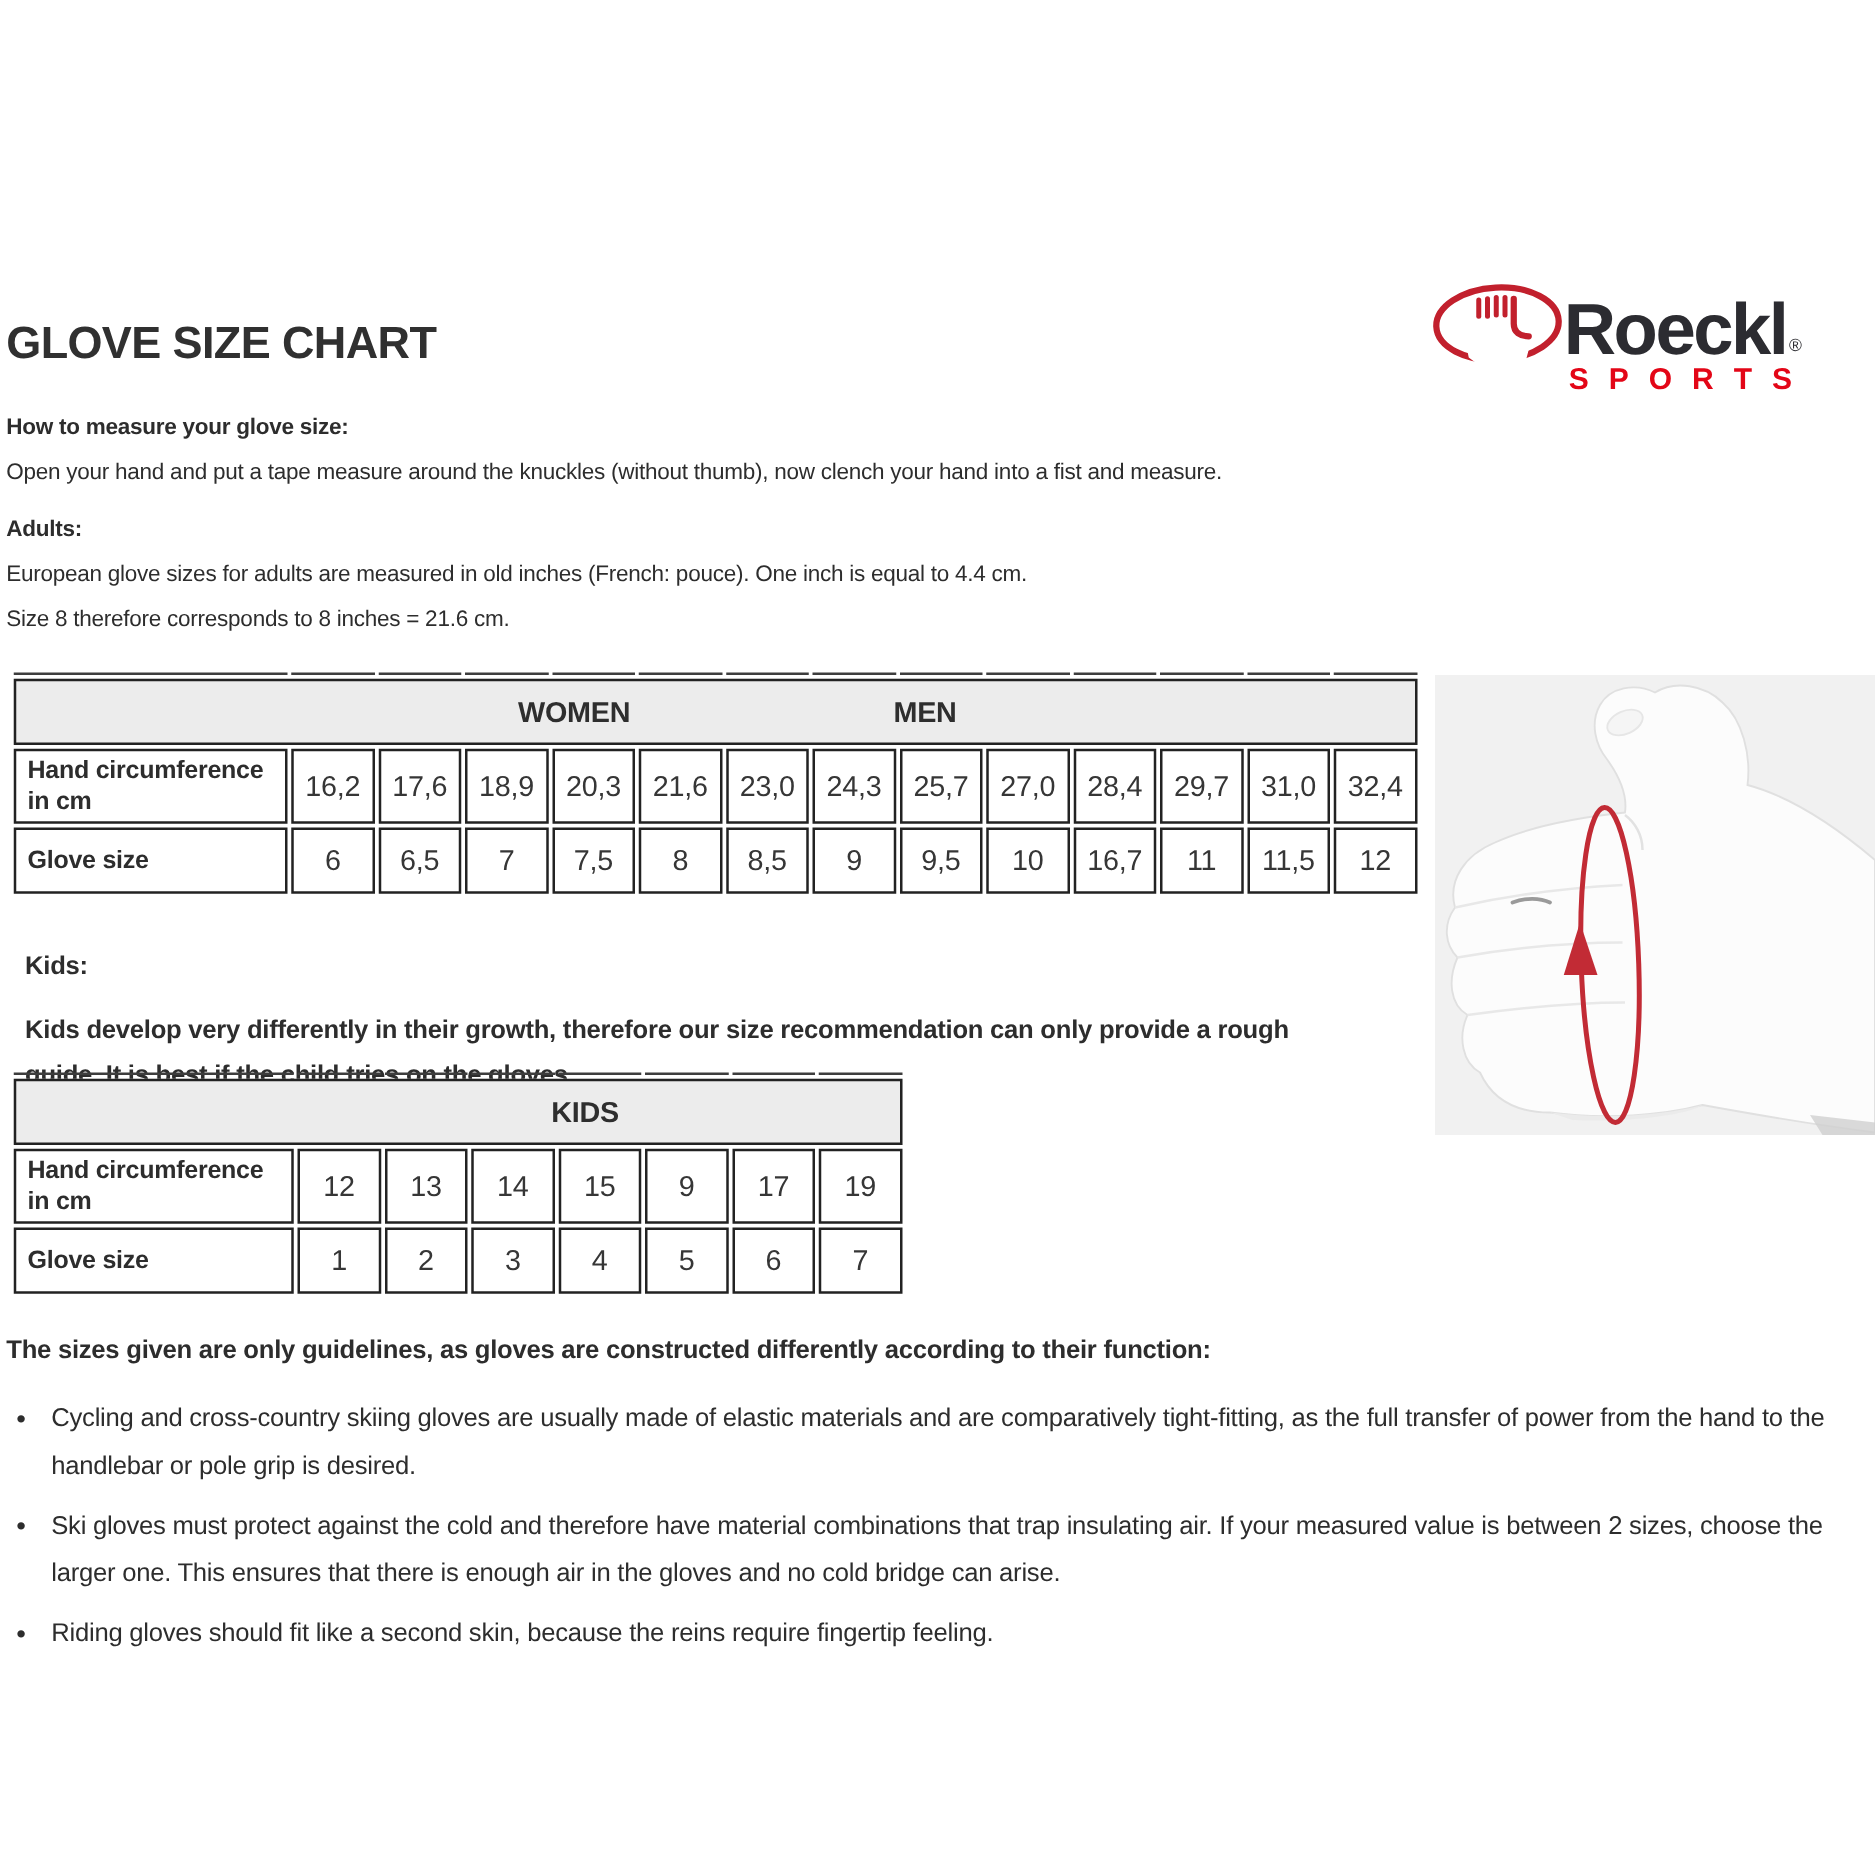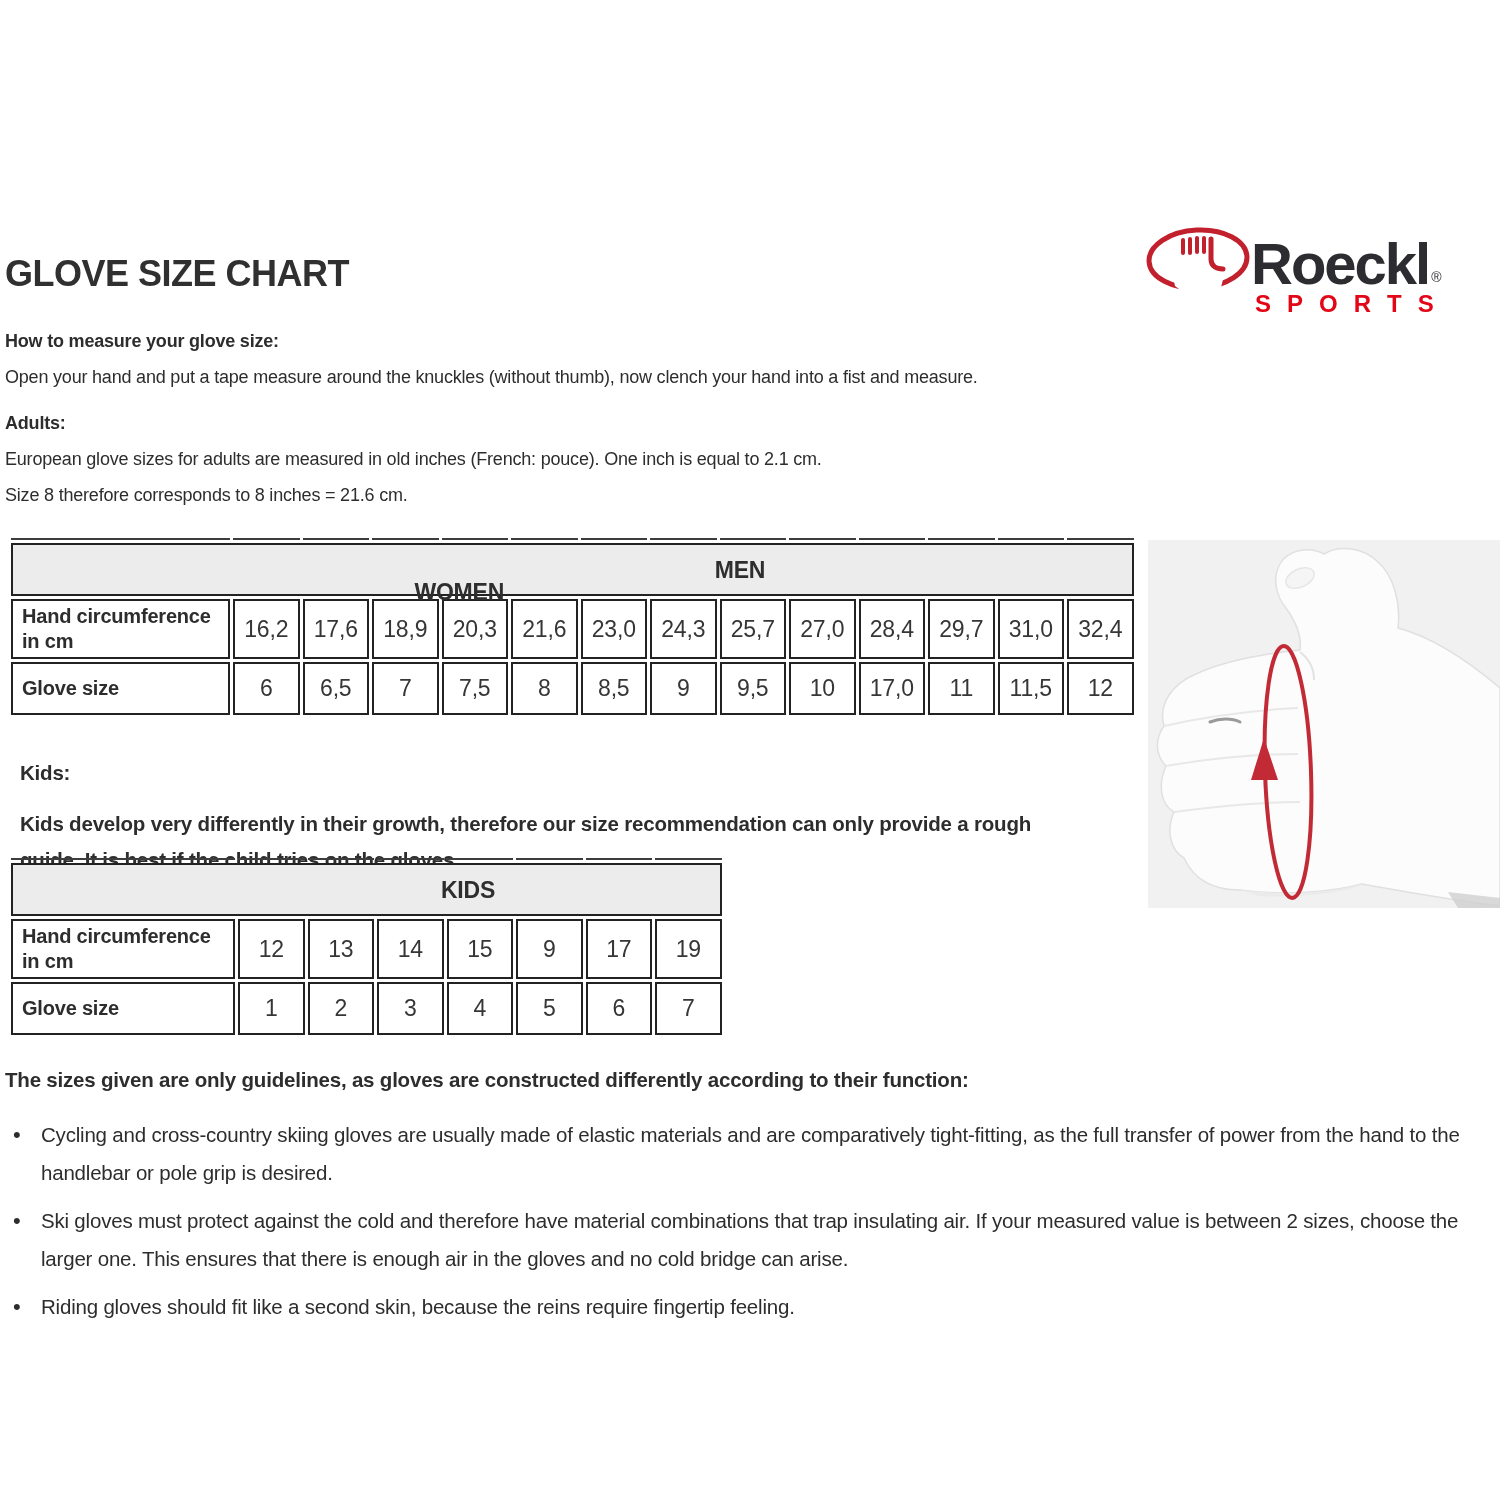--- a/index.html
+++ b/index.html
@@ -36,21 +36,21 @@
     border-collapse:separate;border-spacing:3px;table-layout:fixed;
   }
   table.size-table td,table.size-table th{
     box-sizing:border-box;border:2px solid #222222;background:#ffffff;
     vertical-align:middle;
   }
   tr.tick-row td{height:2px;border:none;border-top:2px solid #3d3d3d;padding:0;background:transparent;}
   tr.group-row td{position:relative;height:53px;background:#ececec;}
   .gh{position:absolute;top:50%;transform:translate(-50%,-50%);
     font-size:23px;font-weight:bold;color:#2e2e2e;white-space:nowrap;}
-  .gh-women{left:39.9%;margin-top:22px;}
+  .gh-women{left:39.9%;}
   .gh-men{left:65%;}
   .gh-kids{left:64.4%;}
   tr.row-circ td,tr.row-circ th{height:60px;}
   tr.row-size td,tr.row-size th{height:53px;}
   th.row-label{font-size:20px;line-height:25px;font-weight:bold;text-align:left;
     padding:2px 6px 2px 9px;color:#2d2d2d;}
   td.val{font-size:23px;text-align:center;color:#363636;padding:3px;}
   .adults-table-wrap{left:8px;top:535px;}
   .kids-table-wrap{left:8px;top:855px;}
 
@@ -86,21 +86,21 @@
       <path d="M66,13 v20 c0,7 5,10 12,10" stroke="#c2202d" stroke-width="5" stroke-linecap="round" fill="none"></path>
     </svg>
     <div class="brand-line"><span>Roeckl</span><span class="brand-reg">®</span></div>
     <div class="brand-sports">SPORTS</div>
   </div>
 
   <div class="abs intro">
     <p class="b">How to measure your glove size:</p>
     <p>Open your hand and put a tape measure around the knuckles (without thumb), now clench your hand into a fist and measure.</p>
     <p class="b gap-above">Adults:</p>
-    <p>European glove sizes for adults are measured in old inches (French: pouce). One inch is equal to 2.1 cm.</p>
+    <p>European glove sizes for adults are measured in old inches (French: pouce). One inch is equal to 4.4 cm.</p>
     <p>Size 8 therefore corresponds to 8 inches = 21.6 cm.</p>
   </div>
 
   <div class="abs adults-table-wrap">
     <table class="size-table">
       <colgroup>
         <col style="width:219px">
         <col style="width:66.5px">
           <col style="width:66.5px">
           <col style="width:66.5px">
@@ -158,21 +158,21 @@
         <th class="row-label">Glove size</th>
         <td class="val">6</td>
         <td class="val">6,5</td>
         <td class="val">7</td>
         <td class="val">7,5</td>
         <td class="val">8</td>
         <td class="val">8,5</td>
         <td class="val">9</td>
         <td class="val">9,5</td>
         <td class="val">10</td>
-        <td class="val">17,0</td>
+        <td class="val">16,7</td>
         <td class="val">11</td>
         <td class="val">11,5</td>
         <td class="val">12</td>
       </tr>
     </tbody>
       </table>
   </div>
 
   <div class="abs kids-text">
     <p class="b">Kids:</p>

